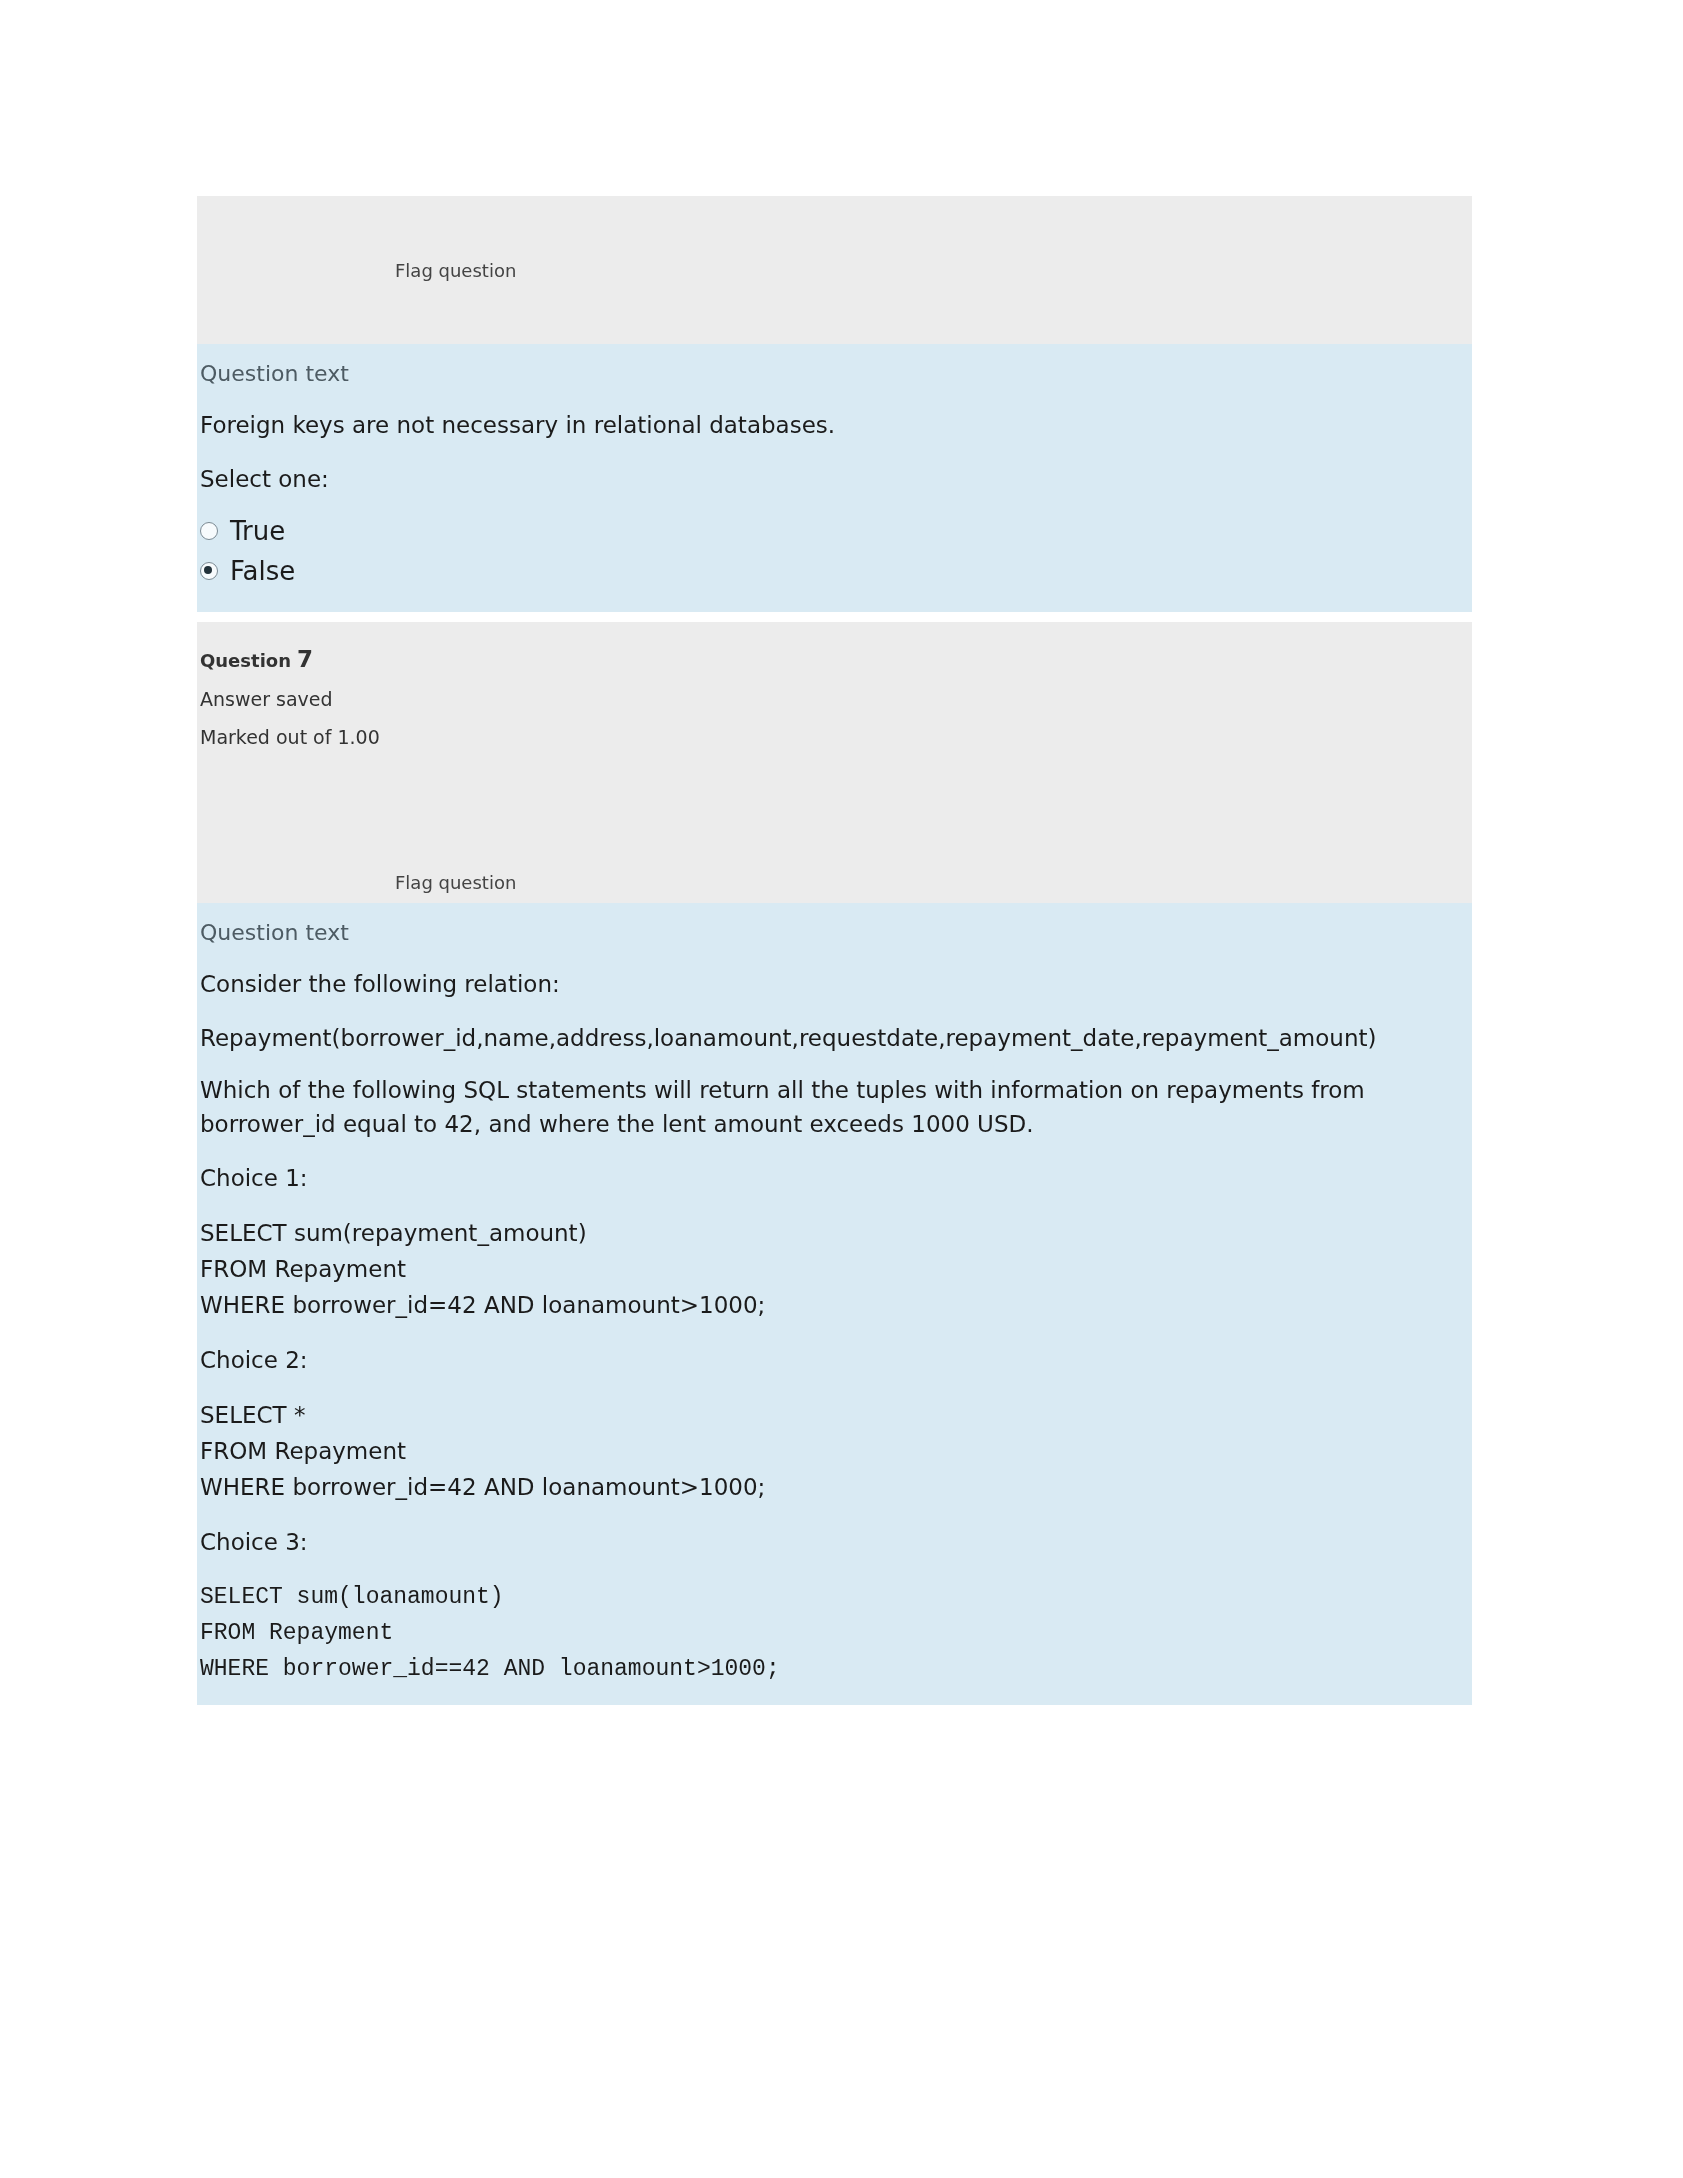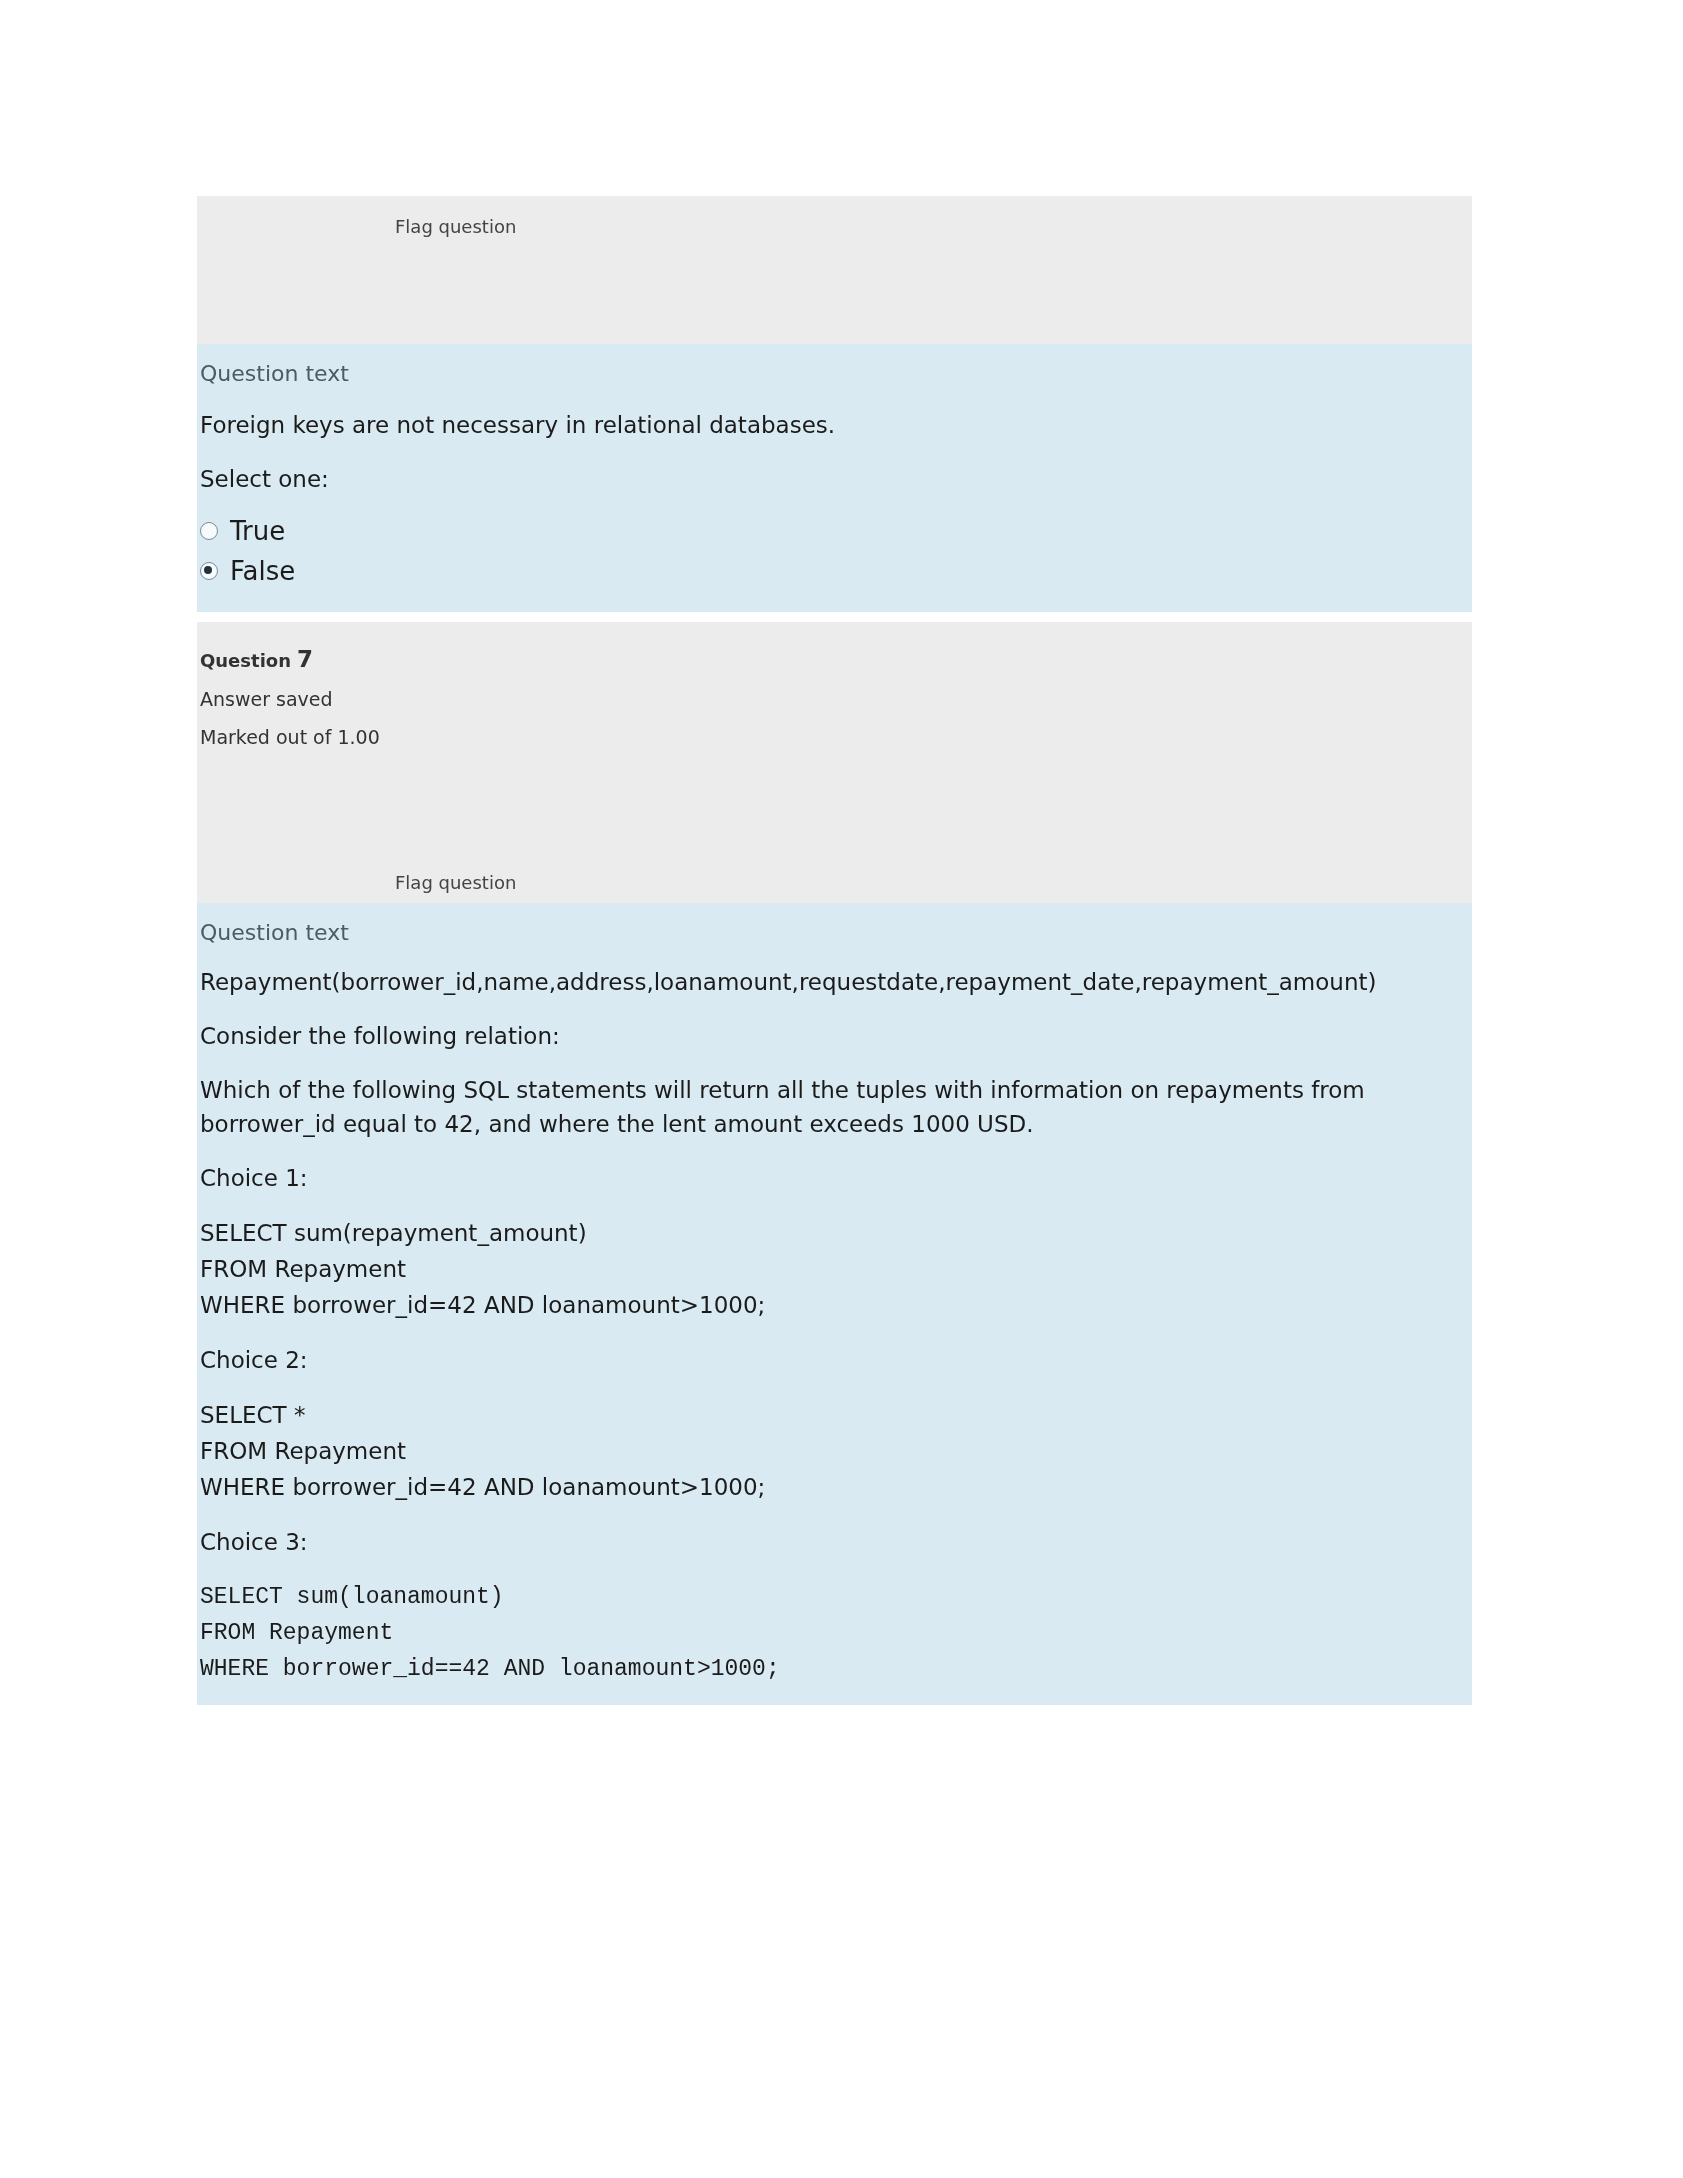--- a/index.html
+++ b/index.html
@@ -55,20 +55,21 @@
   .q-info-text .qnum-value {
     font-weight: bold;
     font-size: 23px;
   }
   .flag-row {
     padding-left: 198px;
     padding-bottom: 10px;
     padding-top: 6px;
     font-size: 18px;
     color: #444444;
+    margin-top: 44px;
   }
   .flag-row .flag-link {
     color: #444444;
     text-decoration: none;
   }
 
   
   .q-body {
     background: #d9eaf3;
     box-sizing: border-box;
@@ -170,22 +171,22 @@
         <div class="q-info-text">Answer saved</div>
         <div class="q-info-text">Marked out of 1.00</div>
         <div class="flag-row" style="position:absolute; bottom:0; left:0;">
           <span class="flag-link">Flag question</span>
         </div>
       </div>
     </div>
 
     <div class="q-body">
       <div class="q-label">Question text</div>
+      <div class="q-para">Consider the following relation:</div>
       <div class="q-para" style="line-height:34px;">Repayment(borrower_id,name,address,loanamount,requestdate,repayment_date,repayment_amount)</div>
-      <div class="q-para">Consider the following relation:</div>
       <div class="q-para" style="line-height:34px;">Which of the following SQL statements will return all the tuples with information on repayments from borrower_id equal to 42, and where the lent amount exceeds 1000 USD.</div>
 
       <div class="q-para">Choice 1:</div>
       <div class="q-para" style="line-height:36px;">SELECT sum(repayment_amount)
 FROM Repayment
 WHERE borrower_id=42 AND loanamount&gt;1000;</div>
 
       <div class="q-para">Choice 2:</div>
       <div class="q-para" style="line-height:36px;">SELECT *
 FROM Repayment

